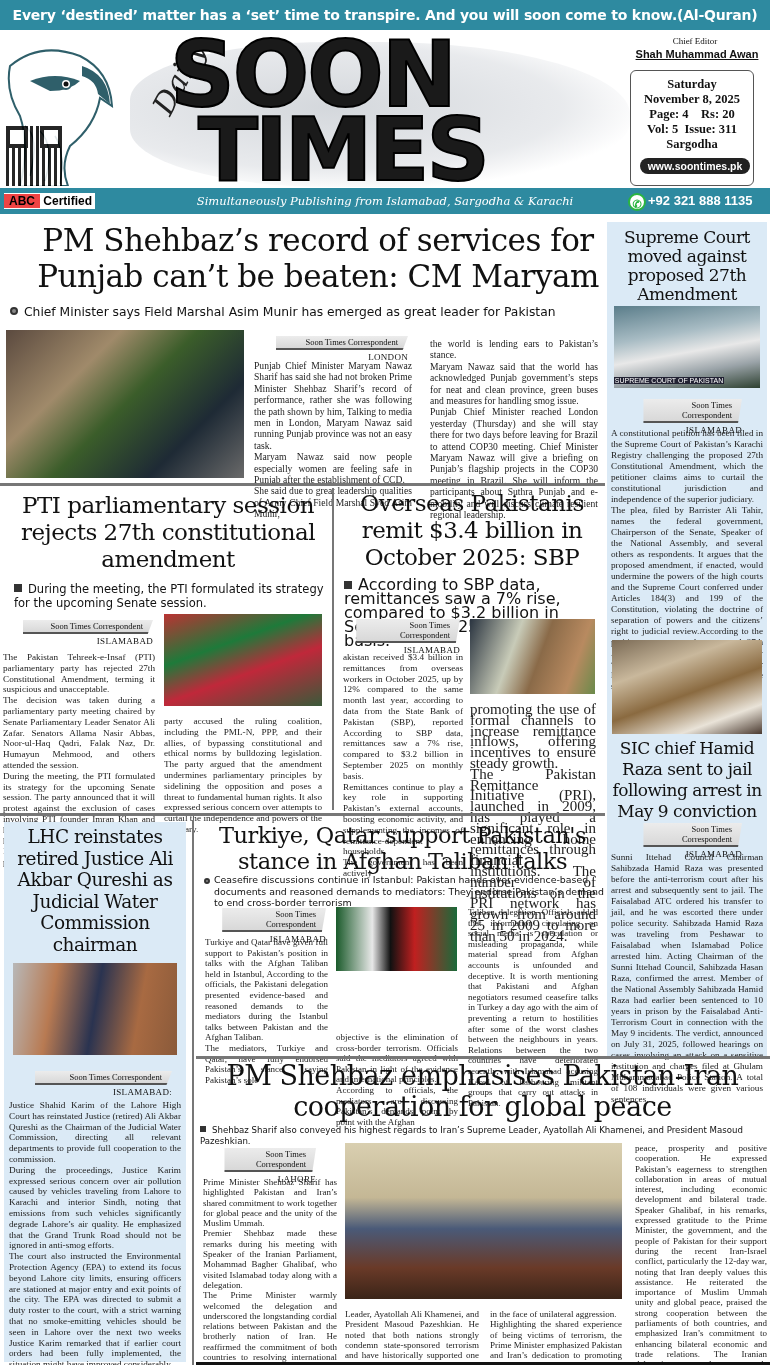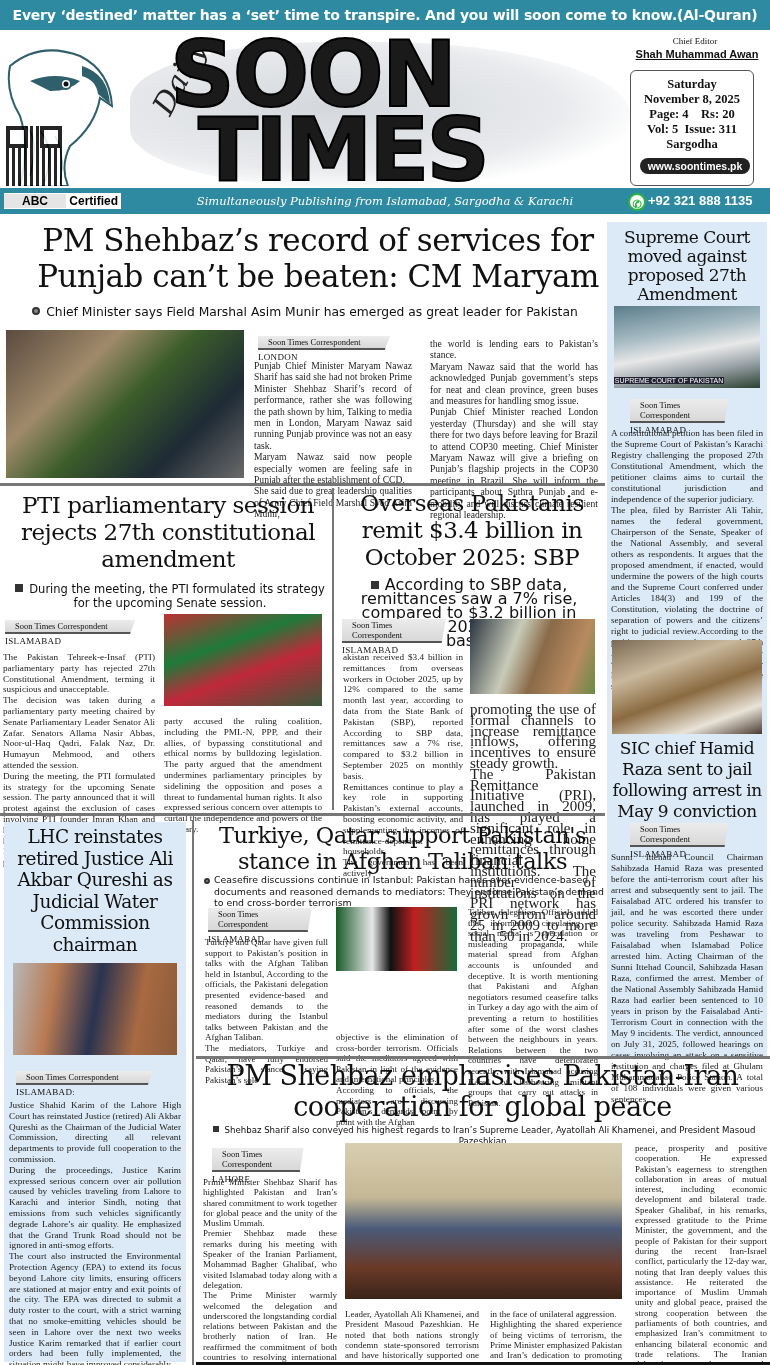--- a/index.html
+++ b/index.html
@@ -17,29 +17,29 @@
 .qr::before{left:0;top:0}.qr::after{right:0;top:0}
 .daily{left:140px;top:30px;font-family:"DejaVu Serif",serif;font-style:italic;font-size:30px;transform:rotate(-62deg);color:#222}
 .soon{left:170px;top:0px;font-family:"DejaVu Sans",sans-serif;font-weight:bold;font-size:90px;letter-spacing:-2px;color:#1a1a1a;line-height:90px;-webkit-text-stroke:2px #000}
 .times{left:198px;top:76px;font-family:"DejaVu Sans",sans-serif;font-weight:bold;font-size:88px;letter-spacing:-3px;color:#1a1a1a;line-height:88px;-webkit-text-stroke:2px #000}
 .chief-lbl{left:630px;top:6px;width:130px;text-align:center;font-size:9px}
 .chief-name{left:630px;top:18px;width:134px;text-align:center;font-family:"Liberation Sans",sans-serif;font-size:11px;font-weight:bold;text-decoration:underline}
 .infobox{left:630px;top:40px;width:124px;height:116px;border:1px solid #555;border-radius:6px;text-align:center;font-weight:bold;font-size:12.5px;line-height:15px;padding-top:6px}
 .url{left:640px;top:128px;width:110px;height:16px;background:#222;color:#fff;border-radius:8px;font-family:"Liberation Sans",sans-serif;font-weight:bold;font-size:10.5px;line-height:16px;text-align:center}
 .subbar{left:0;top:188px;width:770px;height:26px;background:#2e8aa0;color:#fff}
 .abc{left:4px;top:5px;height:16px;background:#fff;font-family:"Liberation Sans",sans-serif;font-size:12px;font-weight:bold;color:#000;line-height:16px;padding-right:3px}
-.abc b{background:#e5e5e5;padding:0 18px}
+.abc b{background:#ef4444;padding:0 5px}
 .pub{left:0;top:0;width:770px;text-align:center;font-family:"DejaVu Serif",serif;font-style:italic;font-size:11.5px;line-height:26px}
 .phone{left:628px;top:0;font-family:"Liberation Sans",sans-serif;font-size:13px;font-weight:bold;line-height:26px}
 .wa{display:inline-block;width:18px;height:18px;border-radius:50%;background:#fff;color:#2ab540;font-size:11px;text-align:center;line-height:18px;vertical-align:middle;margin-right:2px;border:2px solid #2ab540}
 
 .hl{font-family:"DejaVu Serif",serif;text-align:center;color:#111;letter-spacing:-.5px}
-.deck{font-family:"DejaVu Sans",sans-serif;font-size:11.3px;text-align:center;line-height:14px;color:#111}
+.deck{font-family:"DejaVu Sans",sans-serif;font-size:11.3px;line-height:14px;color:#111}
 .body{font-size:9.6px;line-height:11.4px;text-align:justify;color:#222}
-.byline{display:block;width:100%;text-align:left}
+.byline{display:block;width:100%;text-align:right}
 .byline .tag{display:inline-block;background:linear-gradient(#ececec,#d8d8d8);font-size:8.5px;padding:1px 10px;border-bottom:2px solid #555;clip-path:polygon(0 0,100% 0,96% 100%,0 100%);width:88%}
 .byline .loc{display:block;font-size:9px;margin-top:2px;letter-spacing:.3px}
 .img{background:#888;overflow:hidden}
 .rule-h{height:3px;background:#777}
 .rule-v{width:2px;background:#777}
 .sidebar{background:#dbeaf6}
 .bullet{display:inline-block;width:8px;height:8px;background:#333;margin-right:6px;vertical-align:1px}
 .bullet.round{border-radius:50%;border:2px solid #333;background:#888}
 </style>
 </head>

